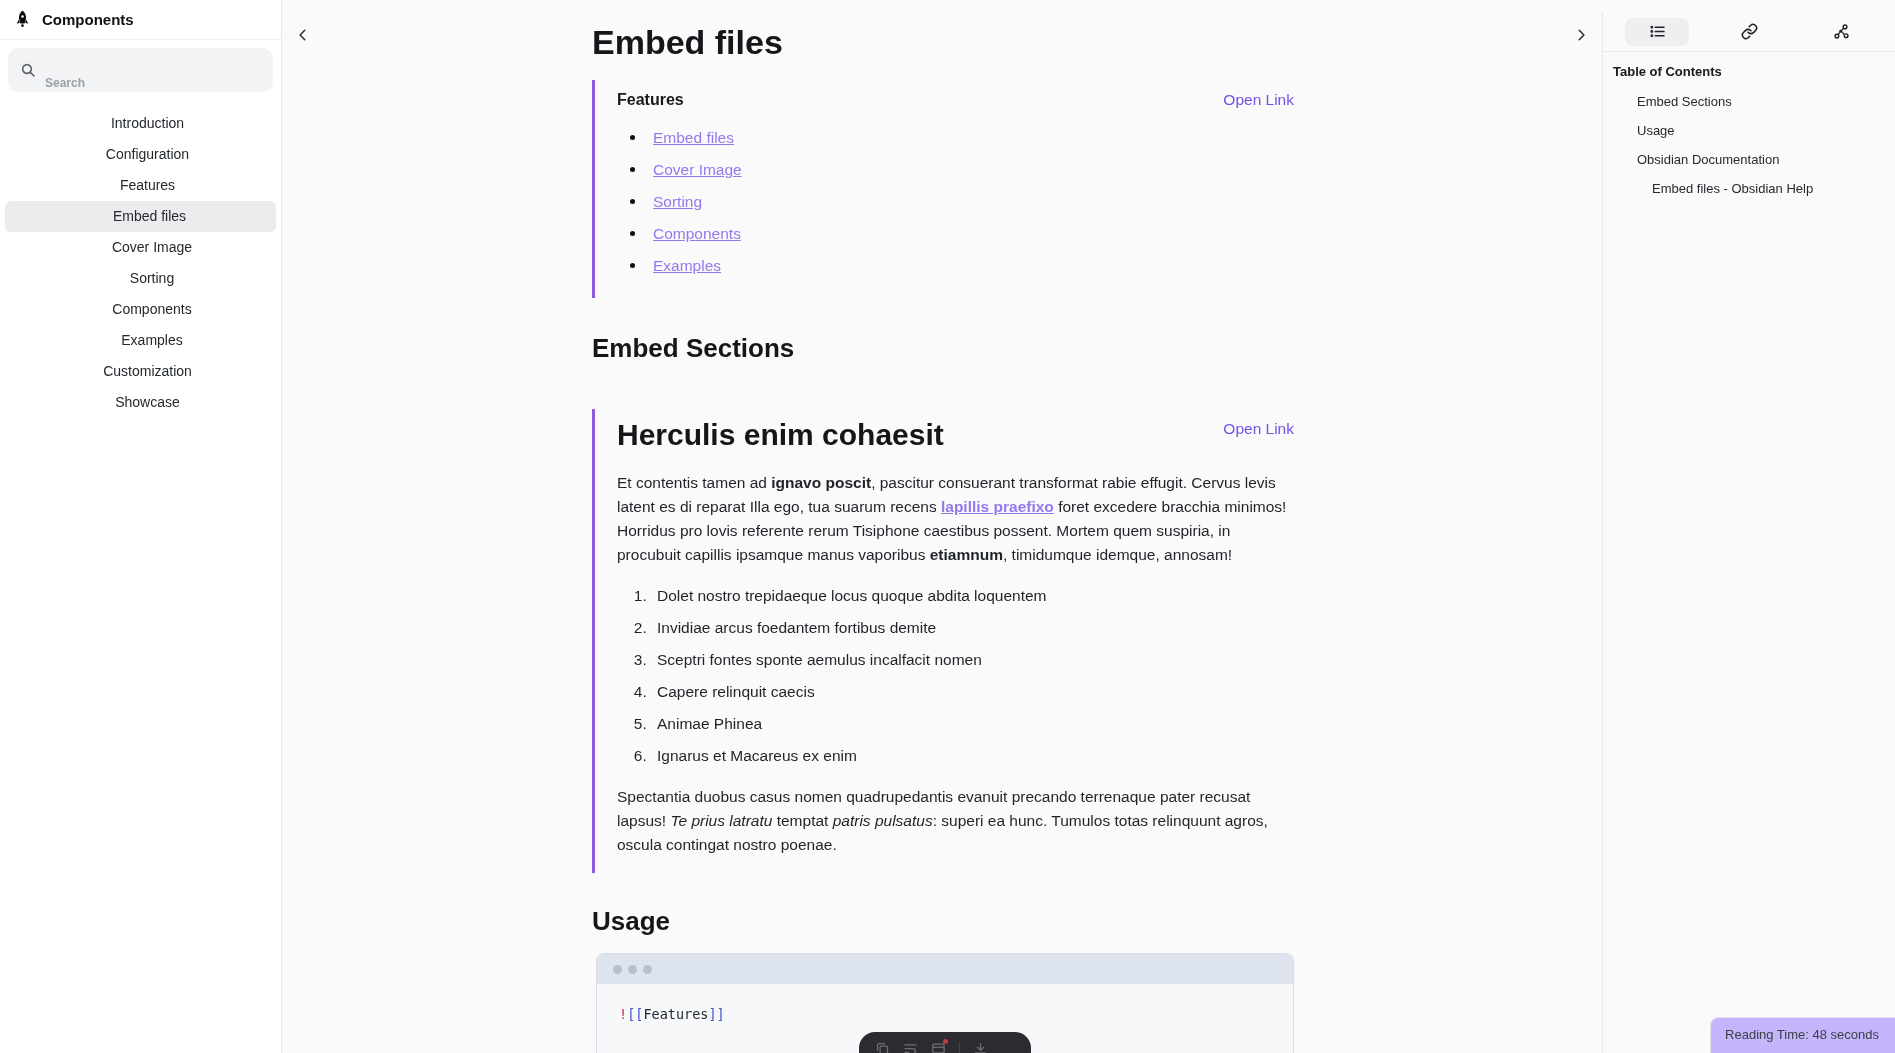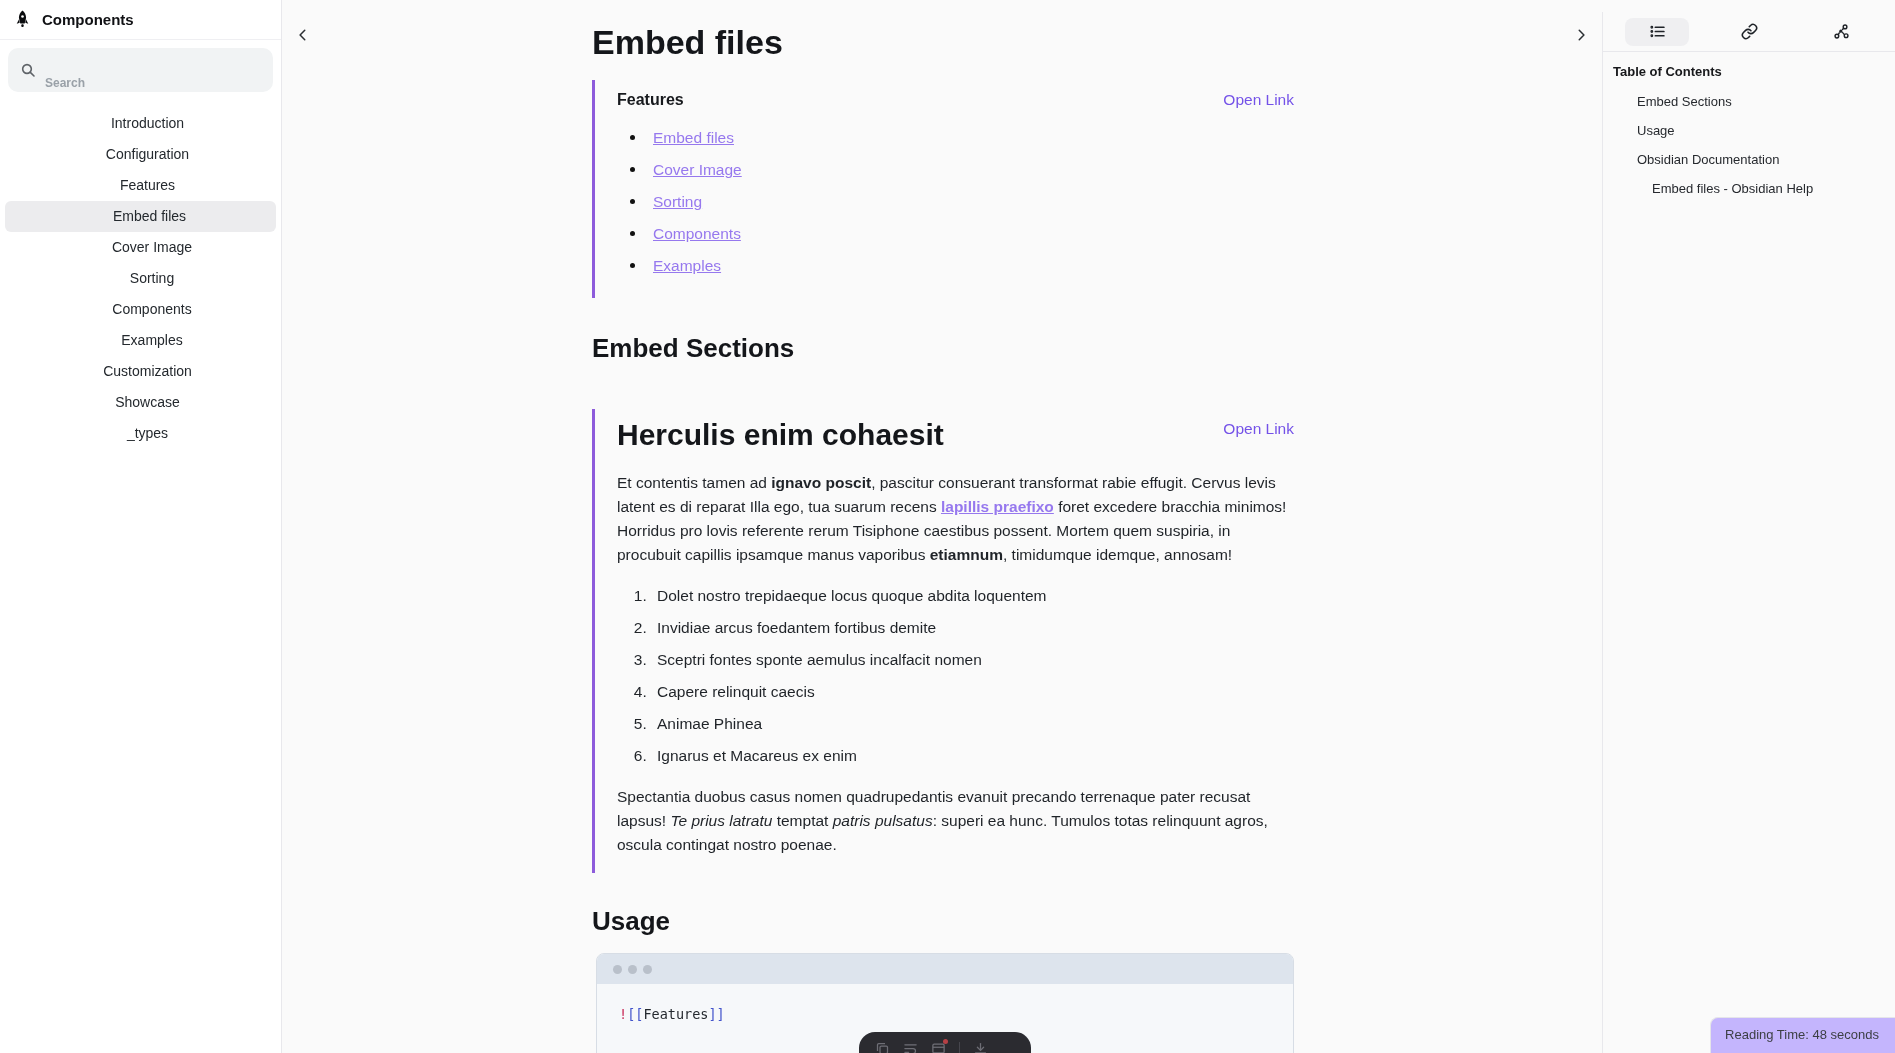--- a/index.html
+++ b/index.html
@@ -127,21 +127,20 @@
     <div class="nav-item">Introduction</div>
     <div class="nav-item">Configuration</div>
     <div class="nav-item">Features</div>
     <div class="nav-item lvl1 active">Embed files</div>
     <div class="nav-item lvl1">Cover Image</div>
     <div class="nav-item lvl1">Sorting</div>
     <div class="nav-item lvl1">Components</div>
     <div class="nav-item lvl1">Examples</div>
     <div class="nav-item">Customization</div>
     <div class="nav-item">Showcase</div>
-    <div class="nav-item">_types</div>
   </div>
 </div>
 
 <div class="main">
   <div class="pager prev">
     <svg width="14" height="14" viewBox="0 0 24 24" fill="none" stroke="#2b2f33" stroke-width="2.6" stroke-linecap="round" stroke-linejoin="round">
         <polyline points="15 4 7 12 15 20"></polyline>
       </svg>
   </div>
   <div class="pager next">

